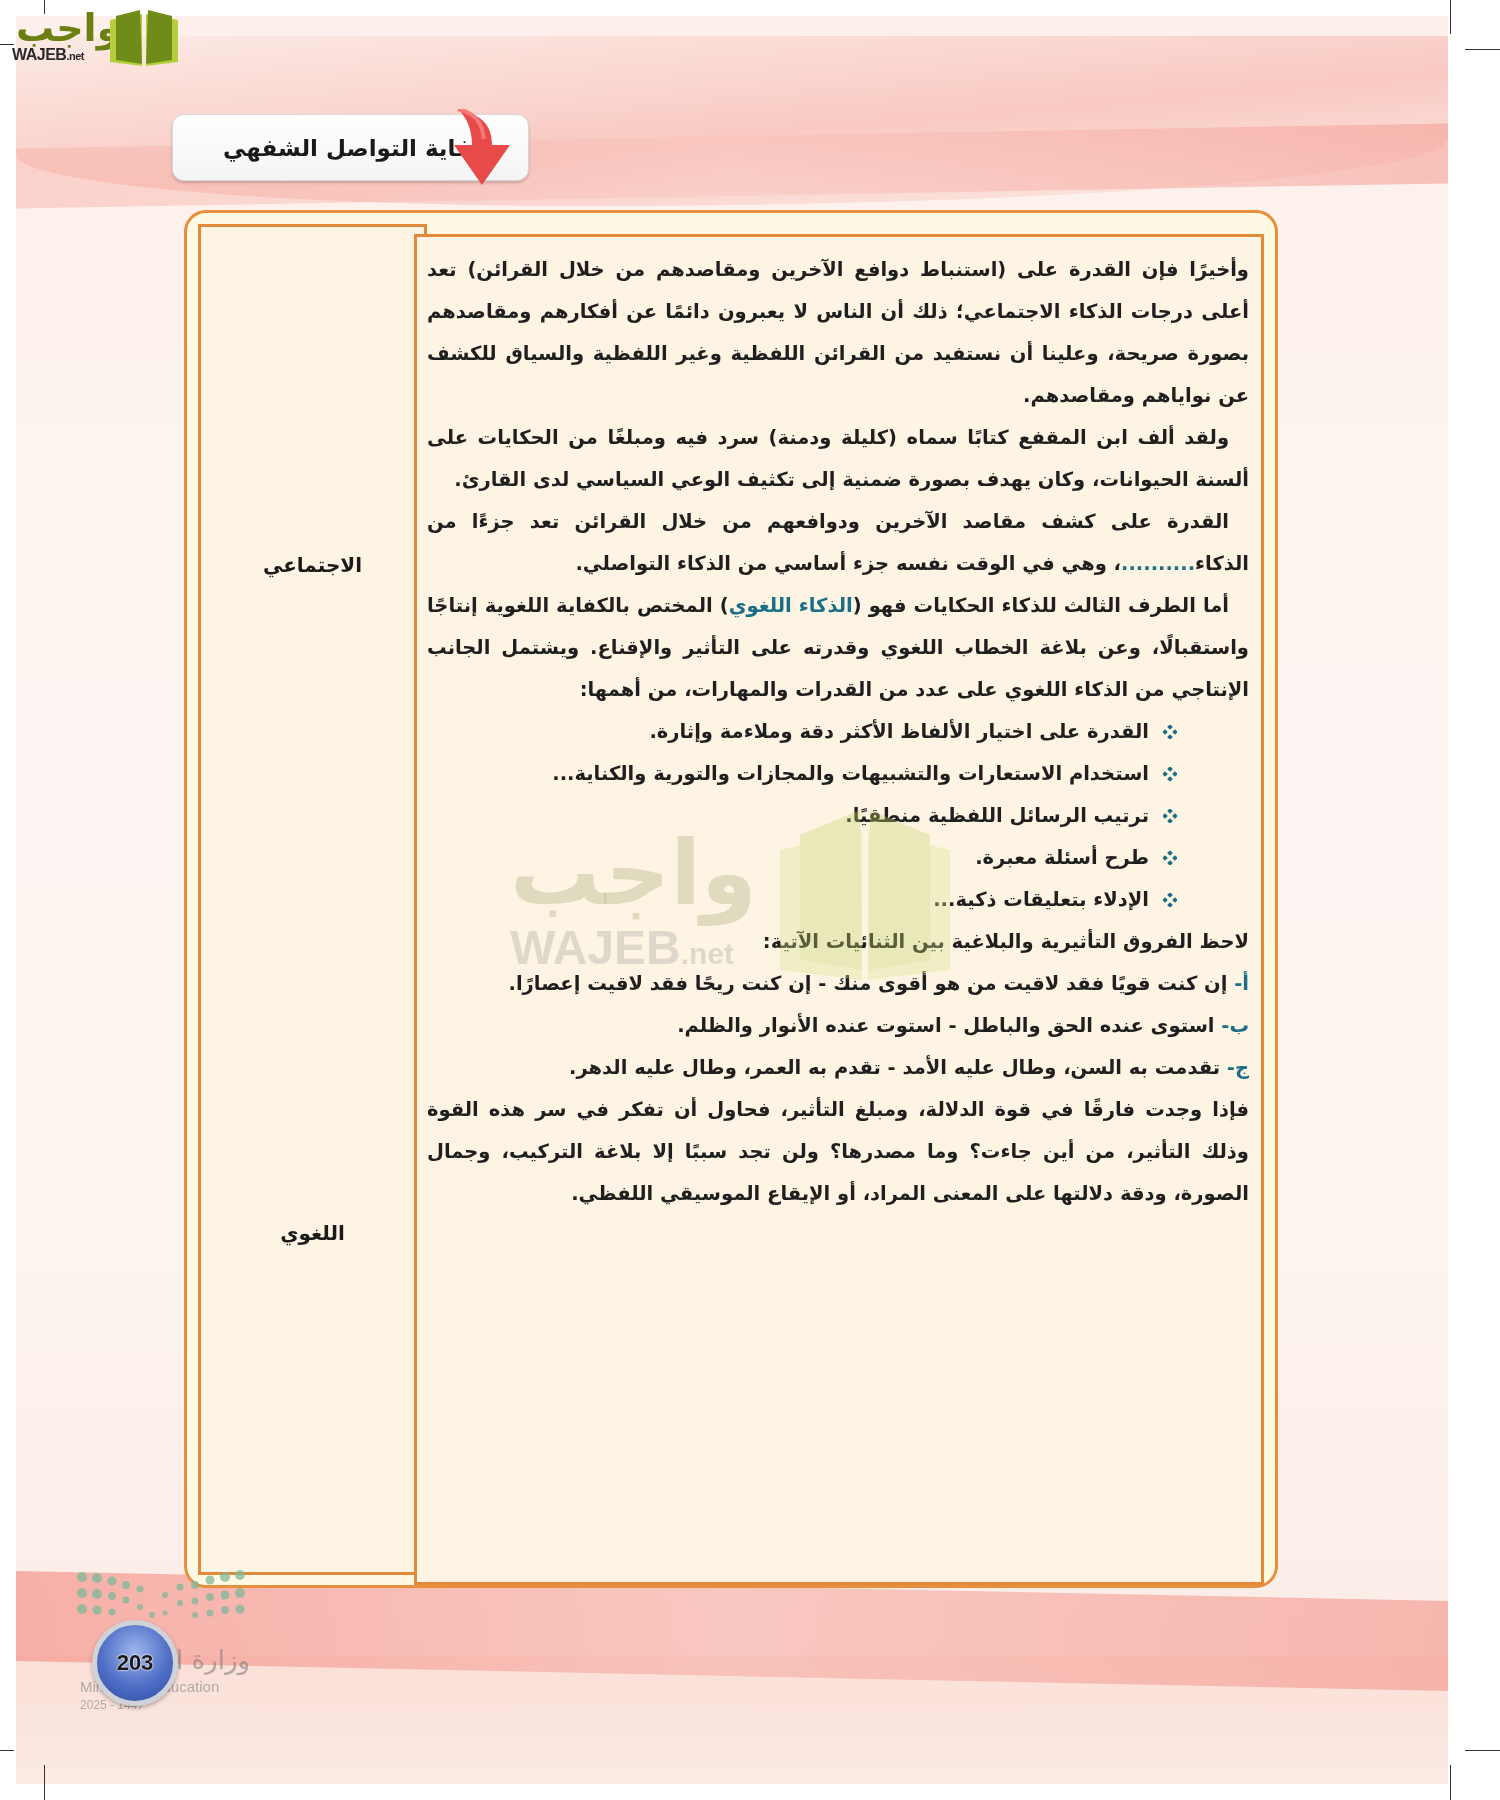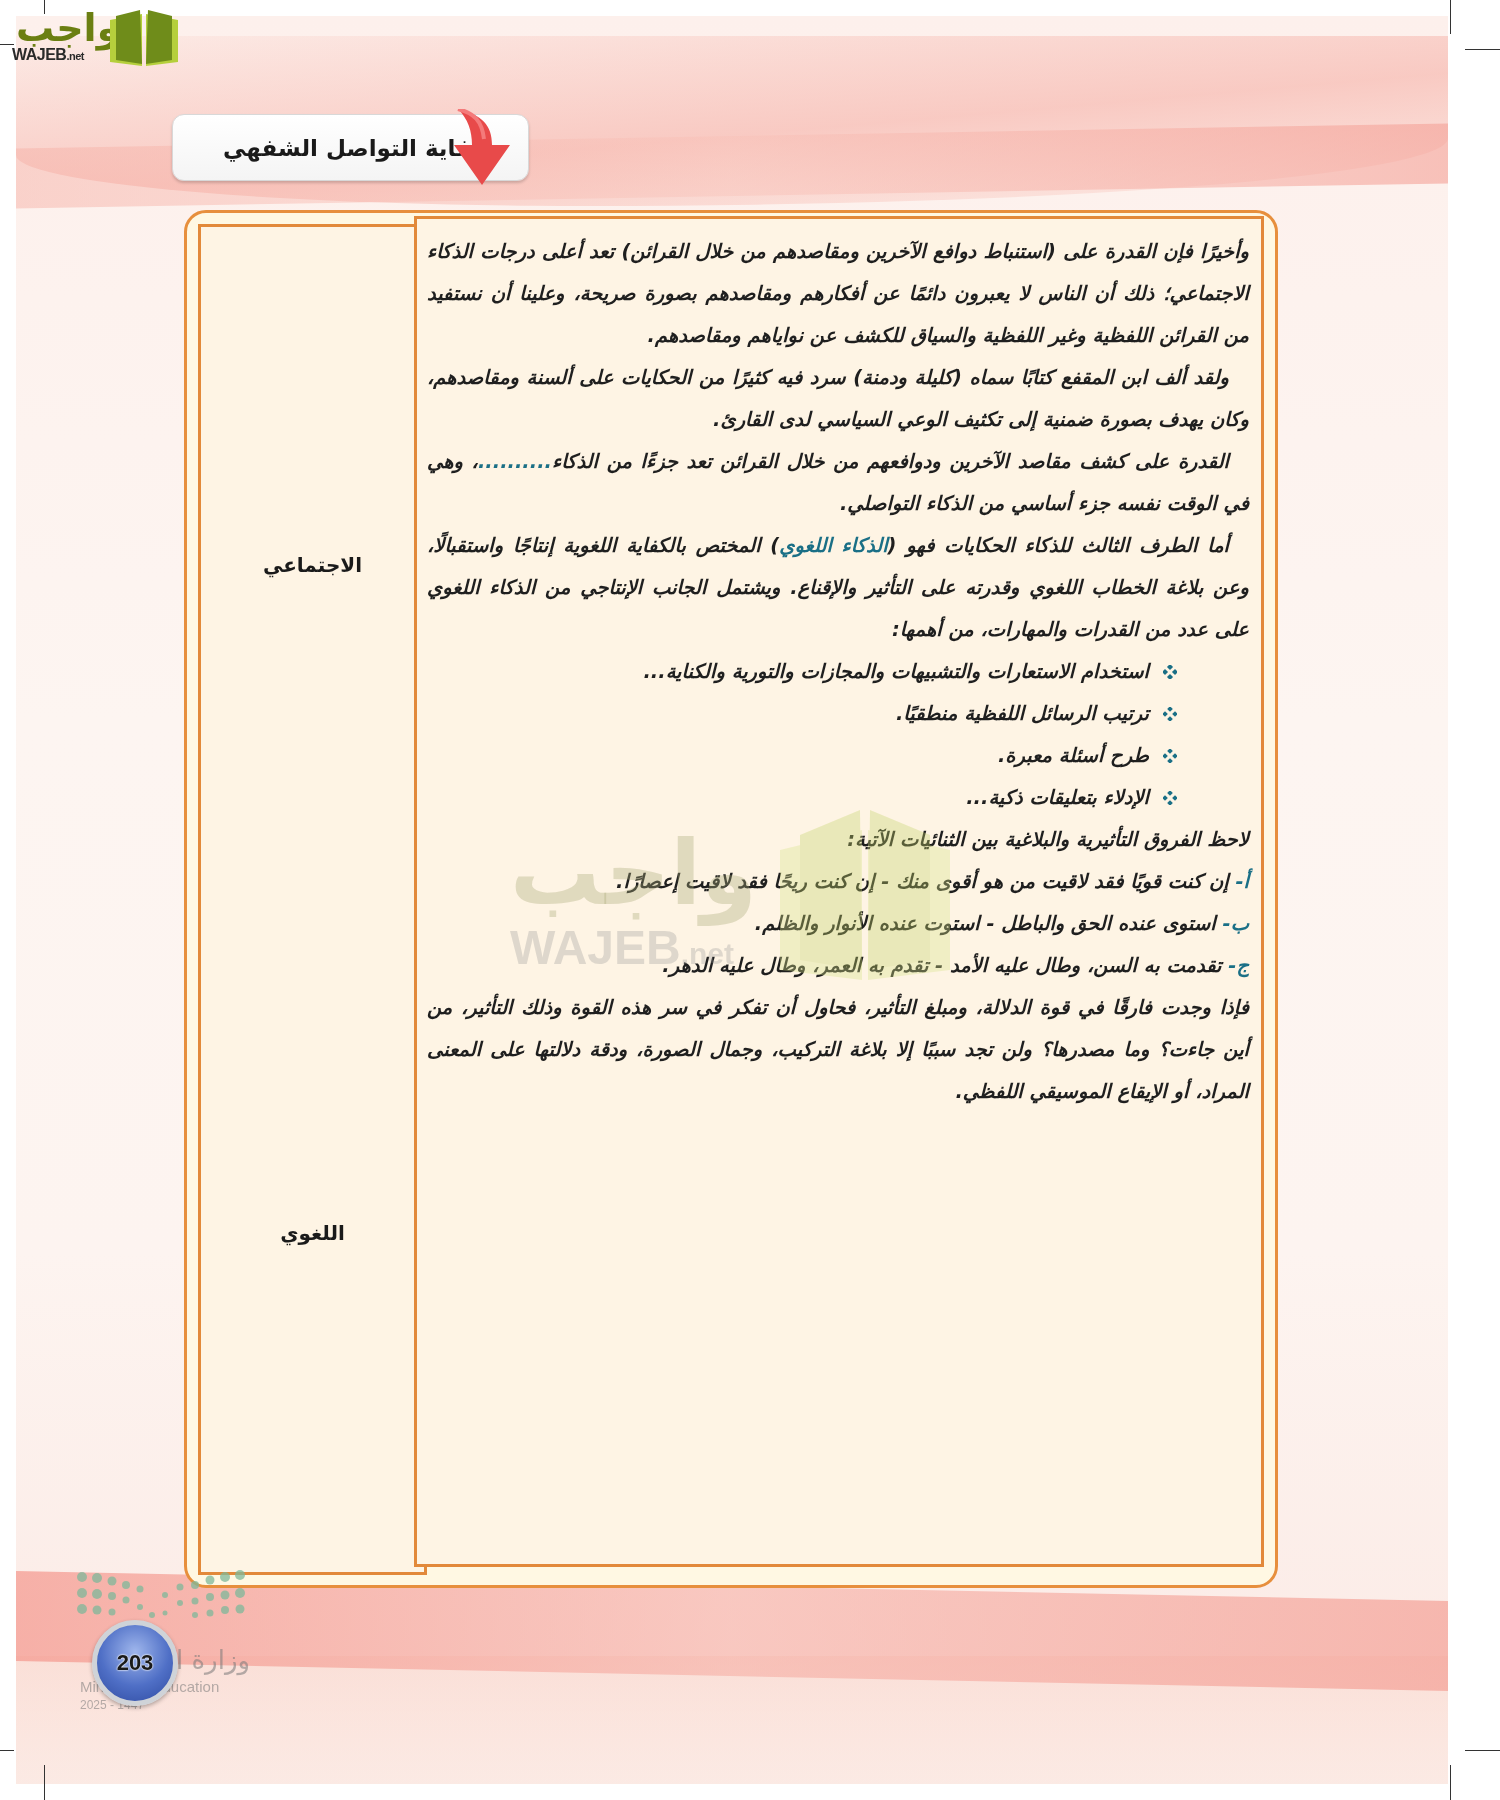--- a/index.html
+++ b/index.html
@@ -55,22 +55,22 @@
     
     .frame {
       position: absolute; left: 184px; top: 210px; width: 1094px; height: 1378px;
       background: #fff8e3; border: 3px solid #e78f3d; border-radius: 22px;
     }
     .col-left {
       position: absolute; left: 11px; top: 11px; width: 229px; height: 1351px;
       background: #fef4e4; border: 3px solid #e2893a;
     }
     .col-right {
-      position: absolute; left: 227px; top: 3px; width: 850px; height: 1351px;
-      background: #fef4e4; border: 3px solid #e2893a; font-style: italic;
+      position: absolute; left: 227px; top: 21px; width: 850px; height: 1351px;
+      background: #fef4e4; border: 3px solid #e2893a;
     }
     .col-label {
       position: absolute; width: 100%; text-align: center; font-size: 20px; font-weight: bold; color: #1a1a1a;
       direction: rtl;
     }
 
     .content {
       position: absolute; left: 10px; top: 12px; width: 822px;
       direction: rtl; text-align: justify; text-align-last: right;
       font-size: 19.5px; font-weight: bold; color: #1f1f1f; line-height: 42px;
@@ -145,30 +145,30 @@
 </div>
 
 <div class="frame">
   <div class="col-left">
     <div class="col-label" style="top:326px;">الاجتماعي</div>
     <div class="col-label" style="top:994px;">اللغوي</div>
   </div>
   <div class="col-right">
     <div class="content">
       <p>وأخيرًا فإن القدرة على (استنباط دوافع الآخرين ومقاصدهم من خلال القرائن) تعد أعلى درجات الذكاء الاجتماعي؛ ذلك أن الناس لا يعبرون دائمًا عن أفكارهم ومقاصدهم بصورة صريحة، وعلينا أن نستفيد من القرائن اللفظية وغير اللفظية والسياق للكشف عن نواياهم ومقاصدهم.</p>
-      <p class="indent">ولقد ألف ابن المقفع كتابًا سماه (كليلة ودمنة) سرد فيه كثيرًا من الحكايات على ألسنة ومقاصدهم، وكان يهدف بصورة ضمنية إلى تكثيف الوعي السياسي لدى القارئ.</p>
+      <p class="indent">ولقد ألف ابن المقفع كتابًا سماه (كليلة ودمنة) سرد فيه ومبلغًا من الحكايات على ألسنة الحيوانات، وكان يهدف بصورة ضمنية إلى تكثيف الوعي السياسي لدى القارئ.</p>
       <p class="indent"><span>القدرة على كشف مقاصد الآخرين ودوافعهم من خلال القرائن تعد جزءًا من الذكاء</span><span class="dotted">..........</span><span>، وهي في الوقت نفسه جزء أساسي من الذكاء التواصلي.</span></p>
       <p class="indent"><span>أما الطرف الثالث للذكاء الحكايات فهو (</span><span class="hl">الذكاء اللغوي</span><span>) المختص بالكفاية اللغوية إنتاجًا واستقبالًا، وعن بلاغة الخطاب اللغوي وقدرته على التأثير والإقناع. ويشتمل الجانب الإنتاجي من الذكاء اللغوي على عدد من القدرات والمهارات، من أهمها:</span></p>
       <ul class="bullets">
         <li><svg class="bullet-icon" viewBox="0 0 14 14">
               <rect x="5" y="0" width="4" height="4" transform="rotate(45 7 2)" fill="#1a6f86"></rect>
               <rect x="5" y="10" width="4" height="4" transform="rotate(45 7 12)" fill="#1a6f86"></rect>
               <rect x="0" y="5" width="4" height="4" transform="rotate(45 2 7)" fill="#1a6f86"></rect>
               <rect x="10" y="5" width="4" height="4" transform="rotate(45 12 7)" fill="#1a6f86"></rect>
-            </svg></li>
+            </svg><span>القدرة على اختيار الألفاظ الأكثر دقة وملاءمة وإثارة.</span></li>
         <li><svg class="bullet-icon" viewBox="0 0 14 14">
               <rect x="5" y="0" width="4" height="4" transform="rotate(45 7 2)" fill="#1a6f86"></rect>
               <rect x="5" y="10" width="4" height="4" transform="rotate(45 7 12)" fill="#1a6f86"></rect>
               <rect x="0" y="5" width="4" height="4" transform="rotate(45 2 7)" fill="#1a6f86"></rect>
               <rect x="10" y="5" width="4" height="4" transform="rotate(45 12 7)" fill="#1a6f86"></rect>
             </svg><span>استخدام الاستعارات والتشبيهات والمجازات والتورية والكناية...</span></li>
         <li><svg class="bullet-icon" viewBox="0 0 14 14">
               <rect x="5" y="0" width="4" height="4" transform="rotate(45 7 2)" fill="#1a6f86"></rect>
               <rect x="5" y="10" width="4" height="4" transform="rotate(45 7 12)" fill="#1a6f86"></rect>
               <rect x="0" y="5" width="4" height="4" transform="rotate(45 2 7)" fill="#1a6f86"></rect>

